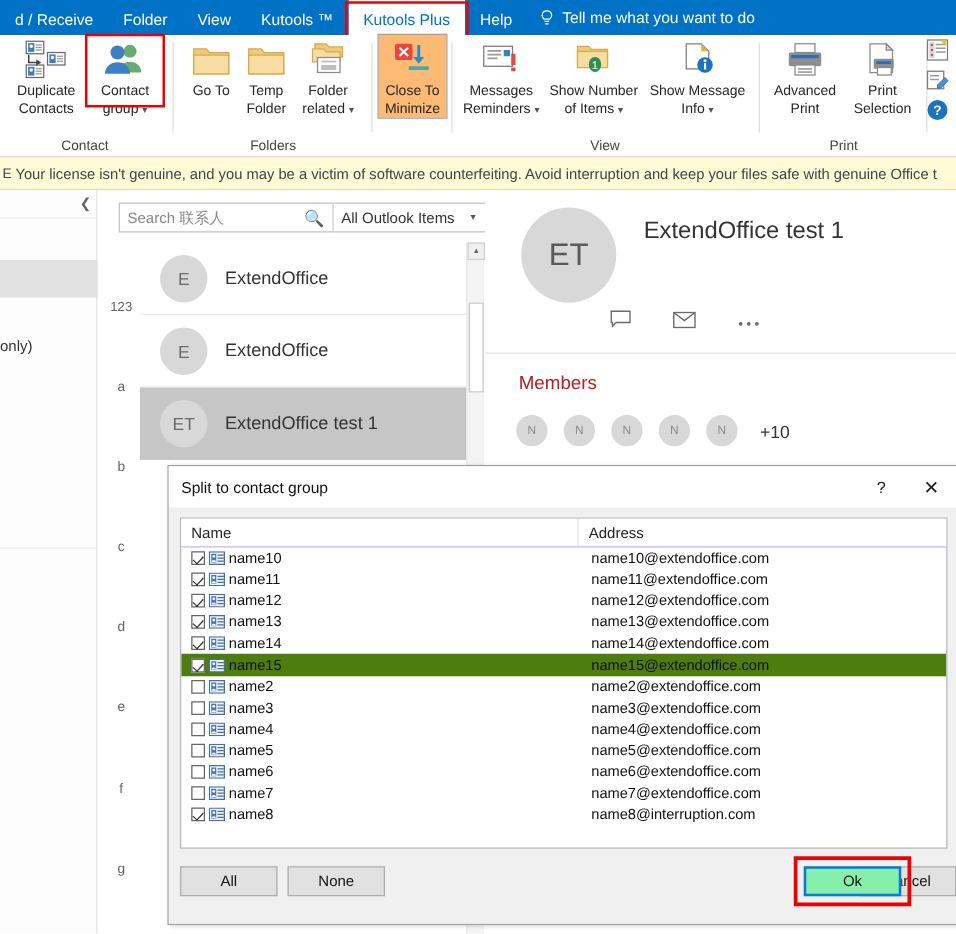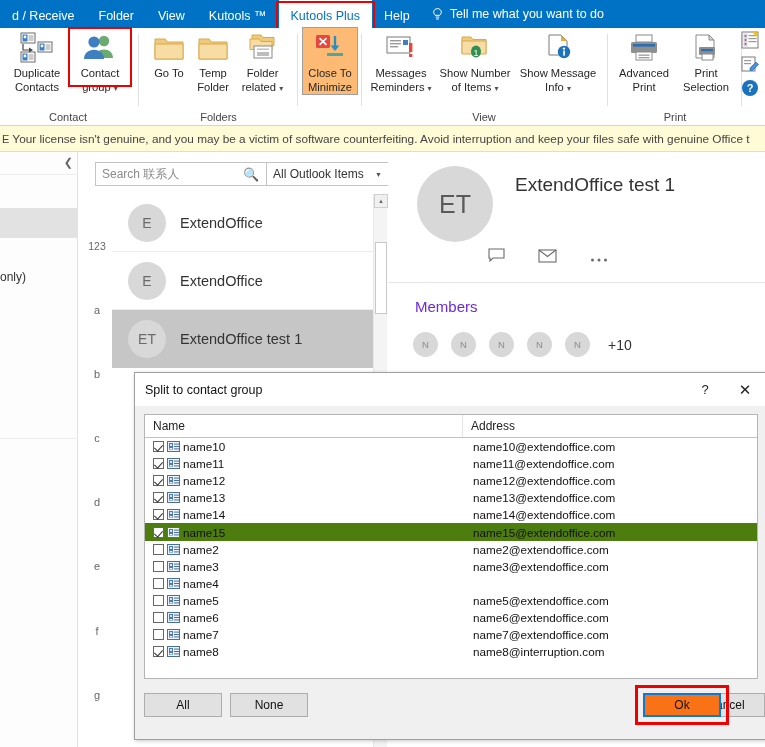--- a/index.html
+++ b/index.html
@@ -135,21 +135,21 @@
             display:flex; align-items:center; justify-content:center; font-size:6px; color:#666;}
   .lsb-thumb { position:absolute; left:1px; top:48px; width:12px; height:72px; background:#ffffff; border:1px solid #c8c8c8;}
 
   
   .rpane { position:absolute; left:388px; top:0; width:377px; height:595px; background:#fff; }
   .rp-av { position:absolute; left:29px; top:14px; width:76px; height:76px; border-radius:50%;
            background:#d8d8d8; color:#5a5a5a; display:flex; align-items:center; justify-content:center; font-size:25px;}
   .rp-title { position:absolute; left:127px; top:22px; font-size:19px; color:#333; }
   .rp-actions { position:absolute; left:100px; top:96px; display:flex; gap:33px; align-items:center; color:#5a5a5a;}
   .rp-hr { position:absolute; left:0; top:130px; width:377px; height:1px; background:#e6e6e6;}
-  .rp-members { position:absolute; left:27px; top:146px; font-size:15px; color:#6d28d9; }
+  .rp-members { position:absolute; left:27px; top:146px; font-size:15px; color:#b91c1c; }
   .rp-avatars { position:absolute; left:25px; top:180px; display:flex; align-items:center; gap:13px;}
   .mav { width:25px; height:25px; border-radius:50%; background:#d8d8d8; color:#8c8c8c;
          display:flex; align-items:center; justify-content:center; font-size:9.5px;}
   .rp-plus { font-size:14px; color:#333; margin-left:5px;}
 
   
   .dialog {
     position:absolute; left:134px; top:372px; width:634px; height:368px;
     background:#f0f0f0; border:1px solid #a0a0a0;
     box-shadow: 1px 1px 4px rgba(0,0,0,0.22);
@@ -182,21 +182,21 @@
     border:solid #333; border-width:0 1.4px 1.4px 0; transform: rotate(42deg);
   }
   .ctico { width:13px; height:11px; flex:none; }
 
   .dlg-foot-btn {
     position:absolute; height:24px; border:1px solid #adadad; background:#e1e1e1;
     font-size:12px; color:#111; display:flex; align-items:center; justify-content:center;
   }
   .btn-all   { left:9px;   top:287px; width:78px; }
   .btn-none  { left:95px;  top:287px; width:78px; }
-  .btn-ok    { left:508px; top:287px; width:78px; background:#f97316; border:2px solid #0a7ad6;}
+  .btn-ok    { left:508px; top:287px; width:78px; background:#86efac; border:2px solid #0a7ad6;}
   .btn-cancel{ left:552px; top:287px; width:78px; }
   .ok-annot {
     position:absolute; left:500px; top:279px; width:94px; height:40px;
     border:3px solid #ee0000; pointer-events:none;
   }
 </style>
 </head>
 <body>
 
 <div id="app">
@@ -746,20 +746,21 @@
                     <rect x="2" y="2" width="4" height="7" fill="#4a7ab5"></rect>
                     <circle cx="4" cy="4" r="1.1" fill="#fff"></circle>
                     <path d="M2.2 8.6c0-1 .8-1.7 1.8-1.7s1.8.7 1.8 1.7z" fill="#fff"></path>
                     <rect x="7" y="2.6" width="5" height="1" fill="#4a6f9c"></rect>
                     <rect x="7" y="5" width="5" height="1" fill="#4a6f9c"></rect>
                     <rect x="7" y="7.4" width="5" height="1" fill="#4a6f9c"></rect>
                   </svg>
                 </span>
                 <span>name4</span>
               </div>
+              <div class="lv-c2">name4@extendoffice.com</div>
             </div>
             <div class="lv-row">
               <div class="lv-c1">
                 <span class="cb"></span>
                 <span style="display: inline-flex;">
                   <svg class="ctico" width="13" height="11" viewBox="0 0 13 11">
                     <rect x="0.5" y="0.5" width="12" height="10" fill="#eef3fa" stroke="#4a6f9c"></rect>
                     <rect x="2" y="2" width="4" height="7" fill="#4a7ab5"></rect>
                     <circle cx="4" cy="4" r="1.1" fill="#fff"></circle>
                     <path d="M2.2 8.6c0-1 .8-1.7 1.8-1.7s1.8.7 1.8 1.7z" fill="#fff"></path>

